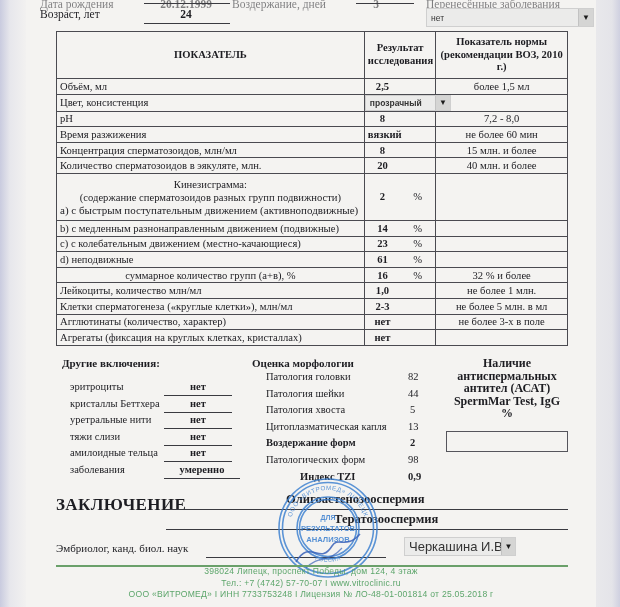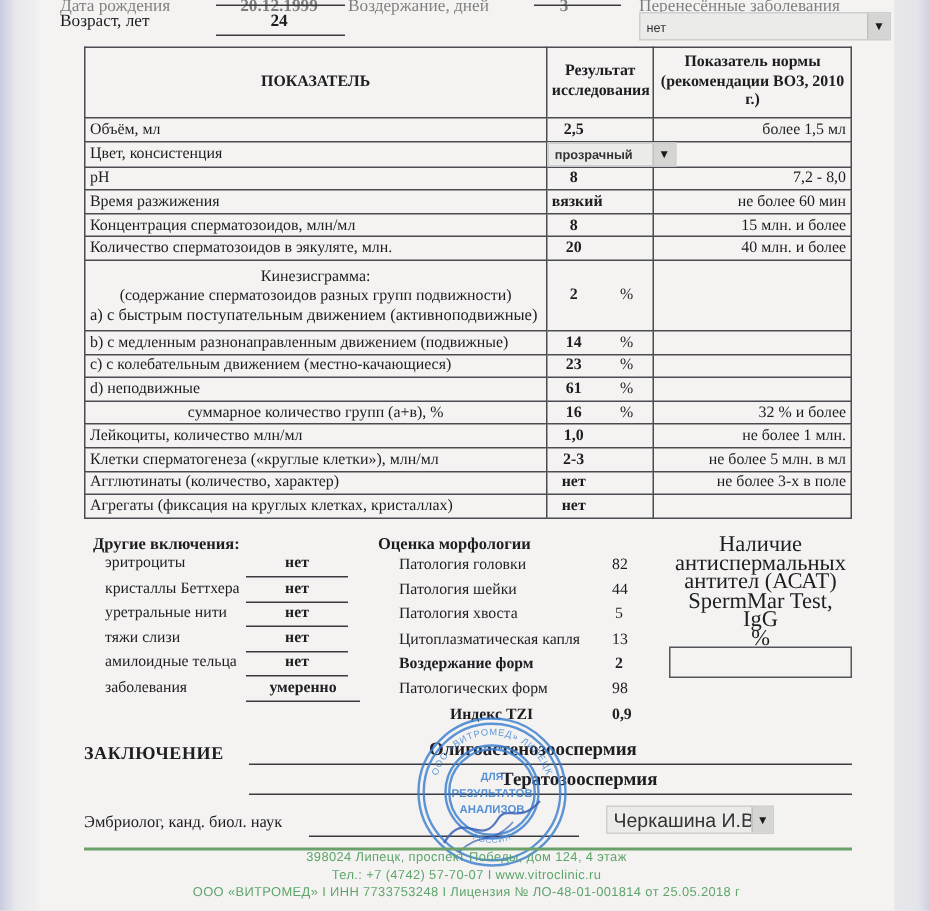--- a/index.html
+++ b/index.html
@@ -36,46 +36,46 @@
   table.main{
     position:absolute;left:56px;top:31px;width:512px;
     border-collapse:collapse;table-layout:fixed;
   }
   table.main td,table.main th{
     border:1px solid #4a4a50;padding:0 3px;font-size:10.6px;vertical-align:middle;
   }
   .c-name{width:290px;}
   .c-res{width:62px;text-align:center;font-weight:bold;}
   .c-pct{width:24px;text-align:center;font-size:10px;border-left:none !important;}
-  .c-norm{width:120px;text-align:right;font-size:10px;}
+  .c-norm{width:120px;text-align:center;font-size:10px;}
   .hdr{
     text-align:center;font-weight:bold;font-size:11.5px;height:46px;line-height:12.6px;
   }
   .rowh{height:15.6px;}
   .res-split{border-right:none !important;}
   .kin-block td{vertical-align:top;}
   .kin-title{text-align:center;font-size:10.6px;line-height:12.4px;padding-top:1px;}
   .center-cell{text-align:center;}
 
   
   .lower{position:absolute;left:56px;top:357px;width:512px;height:120px;}
   .grp-title{font-weight:bold;font-size:11px;}
   .l-row{position:relative;height:16.6px;font-size:10.5px;}
   .l-lbl{position:absolute;left:0;font-size:10.5px;white-space:nowrap;}
   .l-val{position:absolute;font-weight:bold;font-size:10.5px;text-align:center;white-space:nowrap;}
   .l-rule{position:absolute;border-bottom:1.1px solid #3a3a40;}
   .m-lbl{position:absolute;font-size:10.5px;white-space:nowrap;}
   .m-val{position:absolute;font-size:10.5px;white-space:nowrap;}
   .bold{font-weight:bold;}
-  .acat{position:absolute;right:0;top:0;width:122px;text-align:center;font-weight:normal;font-size:15px;line-height:12.6px;}
+  .acat{position:absolute;right:0;top:0;width:122px;text-align:center;font-weight:bold;font-size:12px;line-height:12.6px;}
   .acat-box{position:absolute;left:0;top:74px;width:120px;height:19px;border:1px solid #55555c;background:#f4f3f1;}
 
   
   .zakl{position:absolute;left:56px;top:487px;width:512px;height:70px;}
-  .zakl-word{position:absolute;left:0;top:8px;font-weight:bold;font-size:12px;letter-spacing:.4px;}
+  .zakl-word{position:absolute;left:0;top:8px;font-weight:bold;font-size:17px;letter-spacing:.4px;}
   .zakl-l1{position:absolute;left:230px;top:5px;font-weight:bold;font-size:12.6px;font-family:Liberation Serif, serif;}
   .zakl-l2{position:absolute;left:278px;top:25px;font-weight:bold;font-size:12.6px;}
   .zakl-r1{position:absolute;left:110px;top:22px;width:402px;border-bottom:1.2px solid #3a3a40;}
   .zakl-r2{position:absolute;left:110px;top:42px;width:402px;border-bottom:1.2px solid #3a3a40;}
   .embr{position:absolute;left:0;top:55px;font-size:11px;}
   .sig-line{position:absolute;left:150px;top:70px;width:180px;border-bottom:1.2px solid #3a3a40;}
 
   
   .stamp{position:absolute;left:276px;top:476px;width:104px;height:104px;pointer-events:none;}
   .stamp svg{display:block;}
@@ -223,21 +223,21 @@
         <td class="c-pct"></td>
         <td class="c-norm"></td>
       </tr>
     </tbody>
   </table>
 
   <div class="lower">
 
     <div style="position:absolute;left:6px;top:0;width:180px;">
       <div class="grp-title">Другие включения:</div>
-      <div class="l-row" style="margin-top:1px;">
+      <div class="l-row" style="margin-top:12px;">
         <span class="l-lbl" style="left:8px;">эритроциты</span>
         <span class="l-val" style="left:104px;width:64px;">нет</span>
         <span class="l-rule" style="left:102px;top:14px;width:68px;"></span>
       </div>
       <div class="l-row">
         <span class="l-lbl" style="left:8px;">кристаллы Беттхера</span>
         <span class="l-val" style="left:104px;width:64px;">нет</span>
         <span class="l-rule" style="left:102px;top:14px;width:68px;"></span>
       </div>
       <div class="l-row">

